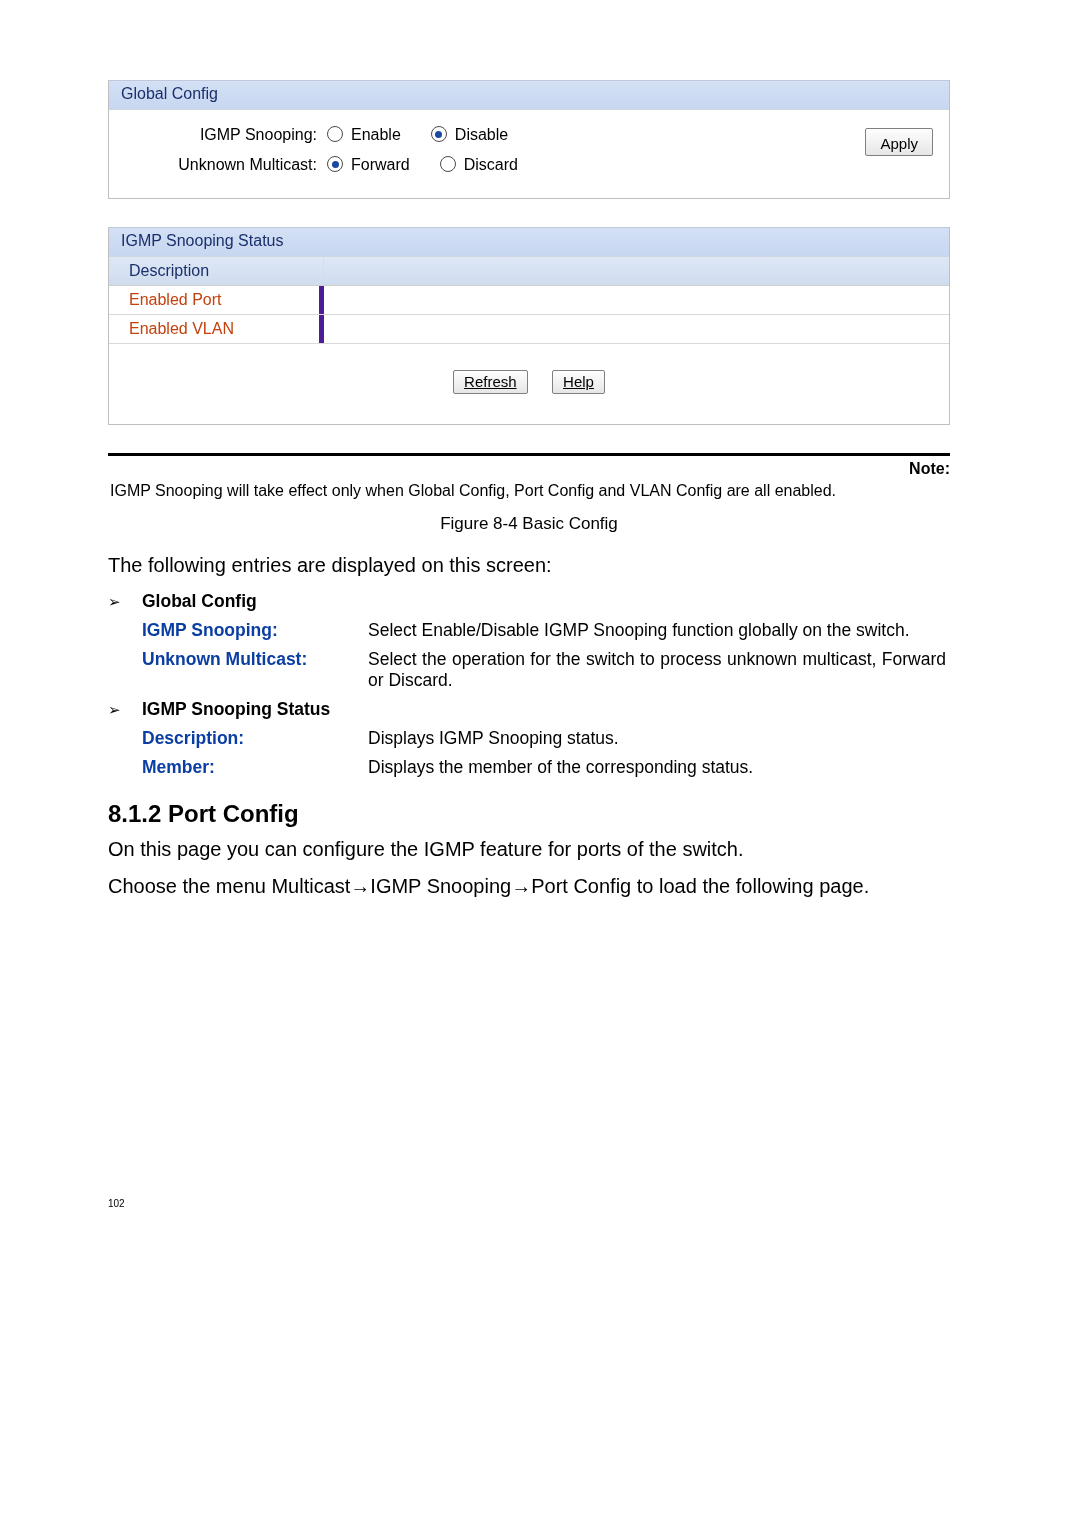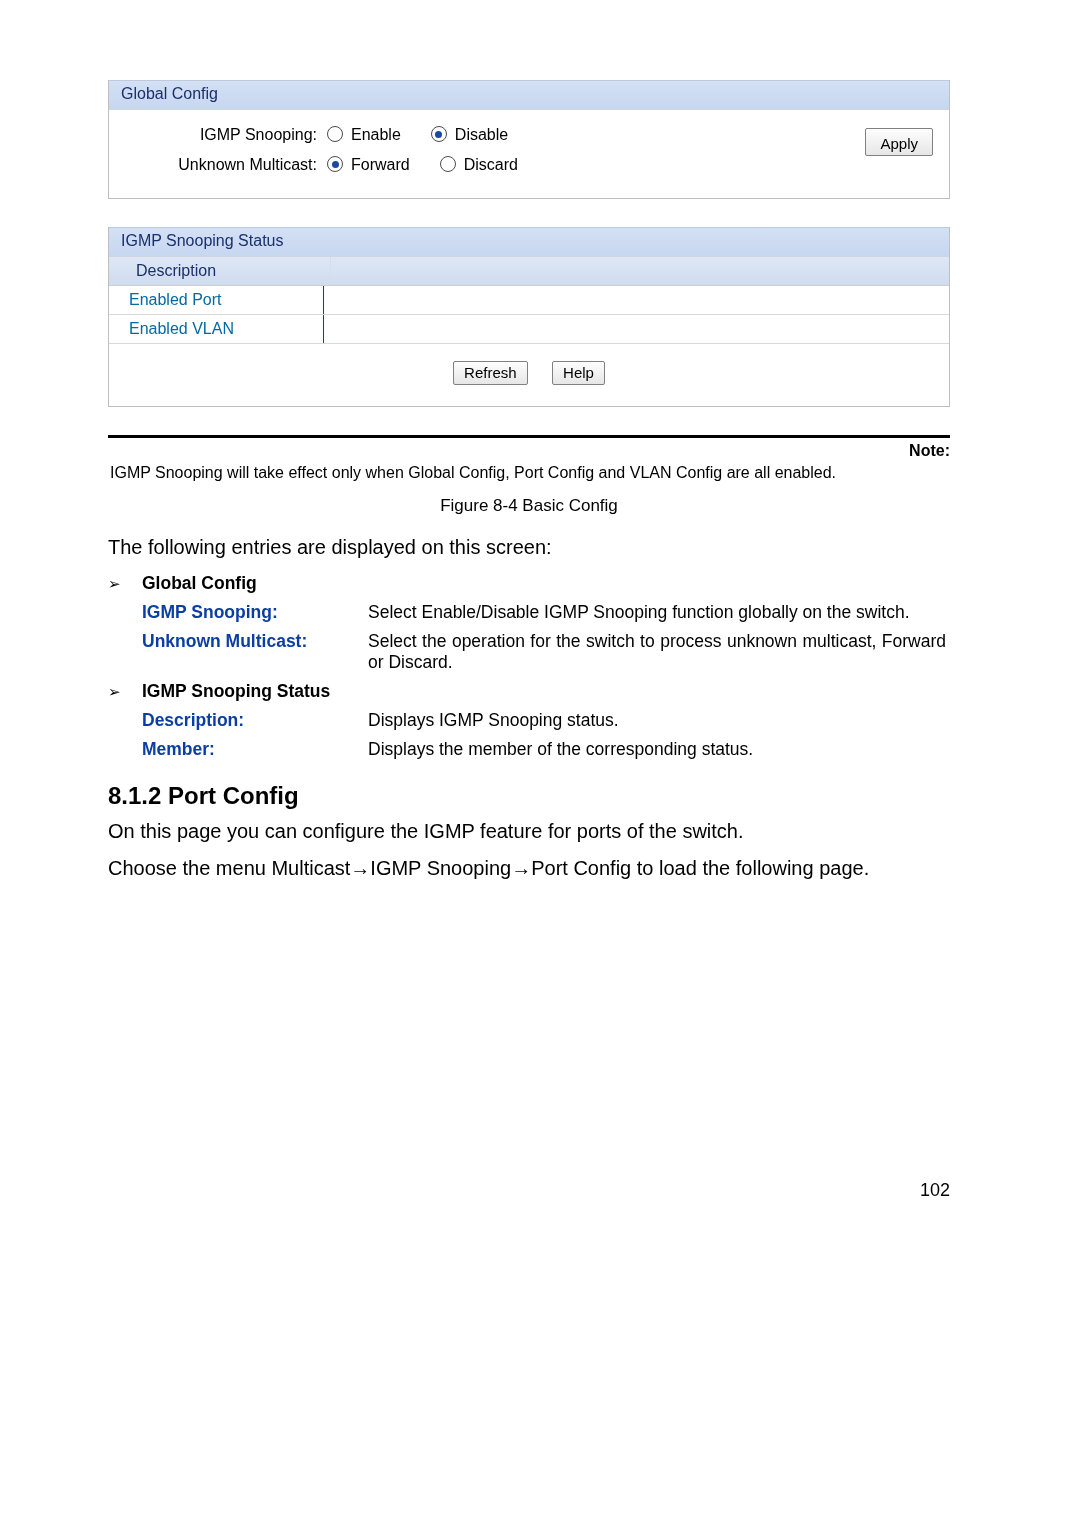--- a/index.html
+++ b/index.html
@@ -55,50 +55,49 @@
     background: linear-gradient(#fefefe,#e6e6e6);
     border-radius: 2px;
     font-family: inherit;
   }
   .status-head-row {
     display: flex;
     background: linear-gradient(#dde7f5,#cfdcef);
     color: #1a2f6b;
     font-size: 16px;
     border-bottom: 1px solid #cfcfcf;
-    padding-left: 7px;
   }
   .col-desc { width: 215px; padding: 5px 0 5px 20px; box-sizing: border-box; border-right: 1px solid #d7dde8; }
   .col-mem  { flex: 1; text-align: center; padding: 5px 0; }
   .status-row { display:flex; border-bottom: 1px solid #d9d9d9; font-size: 16px; }
   .status-row:last-child { border-bottom: none; }
-  .status-row .col-desc { color:#0369a1; border-right:1px solid #4c1d95; }
+  .status-row .col-desc { color:#c2410c; border-right:5px solid #4c1d95; }
   .status-row .col-mem  { color:#000; }
   .btn-row { text-align:center; padding: 14px 0 18px; }
-  .btn-row button.ui-btn { margin: 3px 10px; padding: 2px 10px 3px; }
+  .btn-row button.ui-btn { margin: 12px 10px; padding: 2px 10px 3px; text-decoration: underline; }
 
   .hr-thick { border: none; border-top: 3px solid #000; margin: 6px 0 4px; }
   .note-head { font-weight: bold; font-size: 16px; margin: 2px 0 2px 2px; text-align: right; }
   .note-body { font-size: 16px; margin: 4px 0 8px 2px; }
   .fig-caption { text-align:center; font-size: 17px; margin: 14px 0 20px; }
   .body-text { font-size: 20px; margin: 10px 0 14px; }
 
   .bullet-row { display:flex; align-items:flex-start; margin: 6px 0; }
   .bullet-sym { width: 34px; font-size: 15px; padding-top:2px; }
   .bullet-strong { font-weight: bold; font-size: 17.5px; }
 
   .def-row { display:flex; margin: 8px 0; font-size: 17.5px; }
   .def-term { width: 260px; padding-left: 34px; color: #0b3ea3; font-weight: bold; box-sizing: border-box; }
   .def-body { flex: 1; text-align: justify; padding-right: 4px; }
 
   h2.sec { font-size: 24px; font-weight: bold; margin: 22px 0 8px; }
 
   .nav-choose .b { font-weight: normal; }
 
-  .page-num { text-align:right; font-size: 18px; margin-top: 300px; }
+  .page-num { text-align:left; font-size: 10px; margin-top: 300px; }
 
 </style>
 </head>
 <body>
 
 <div class="panel">
   <div class="panel-header">Global Config</div>
   <div class="gc-body">
     <div class="gc-rows">
       <div class="gc-row">

